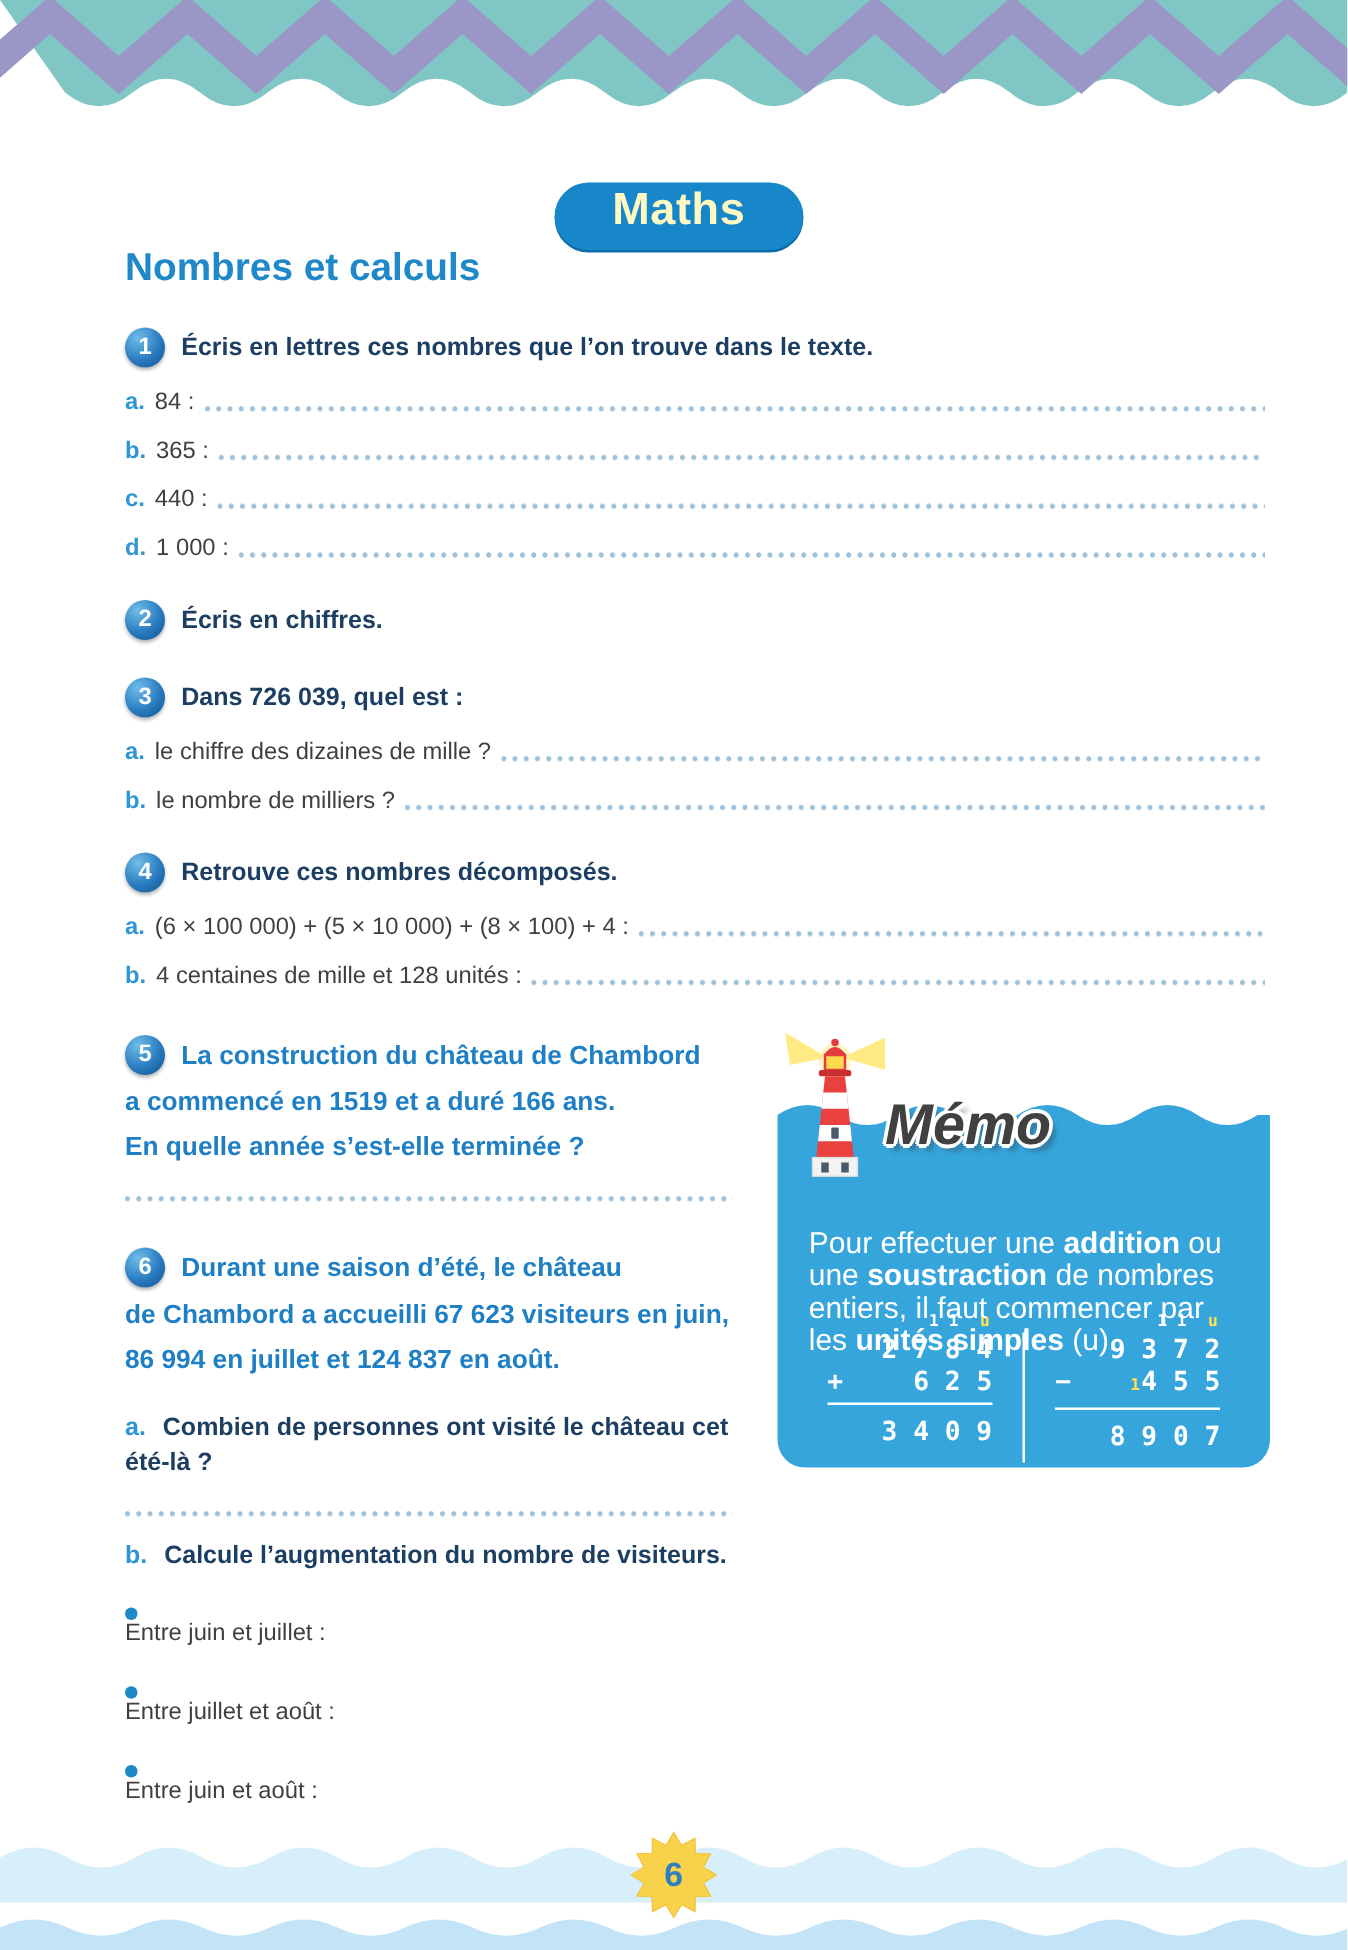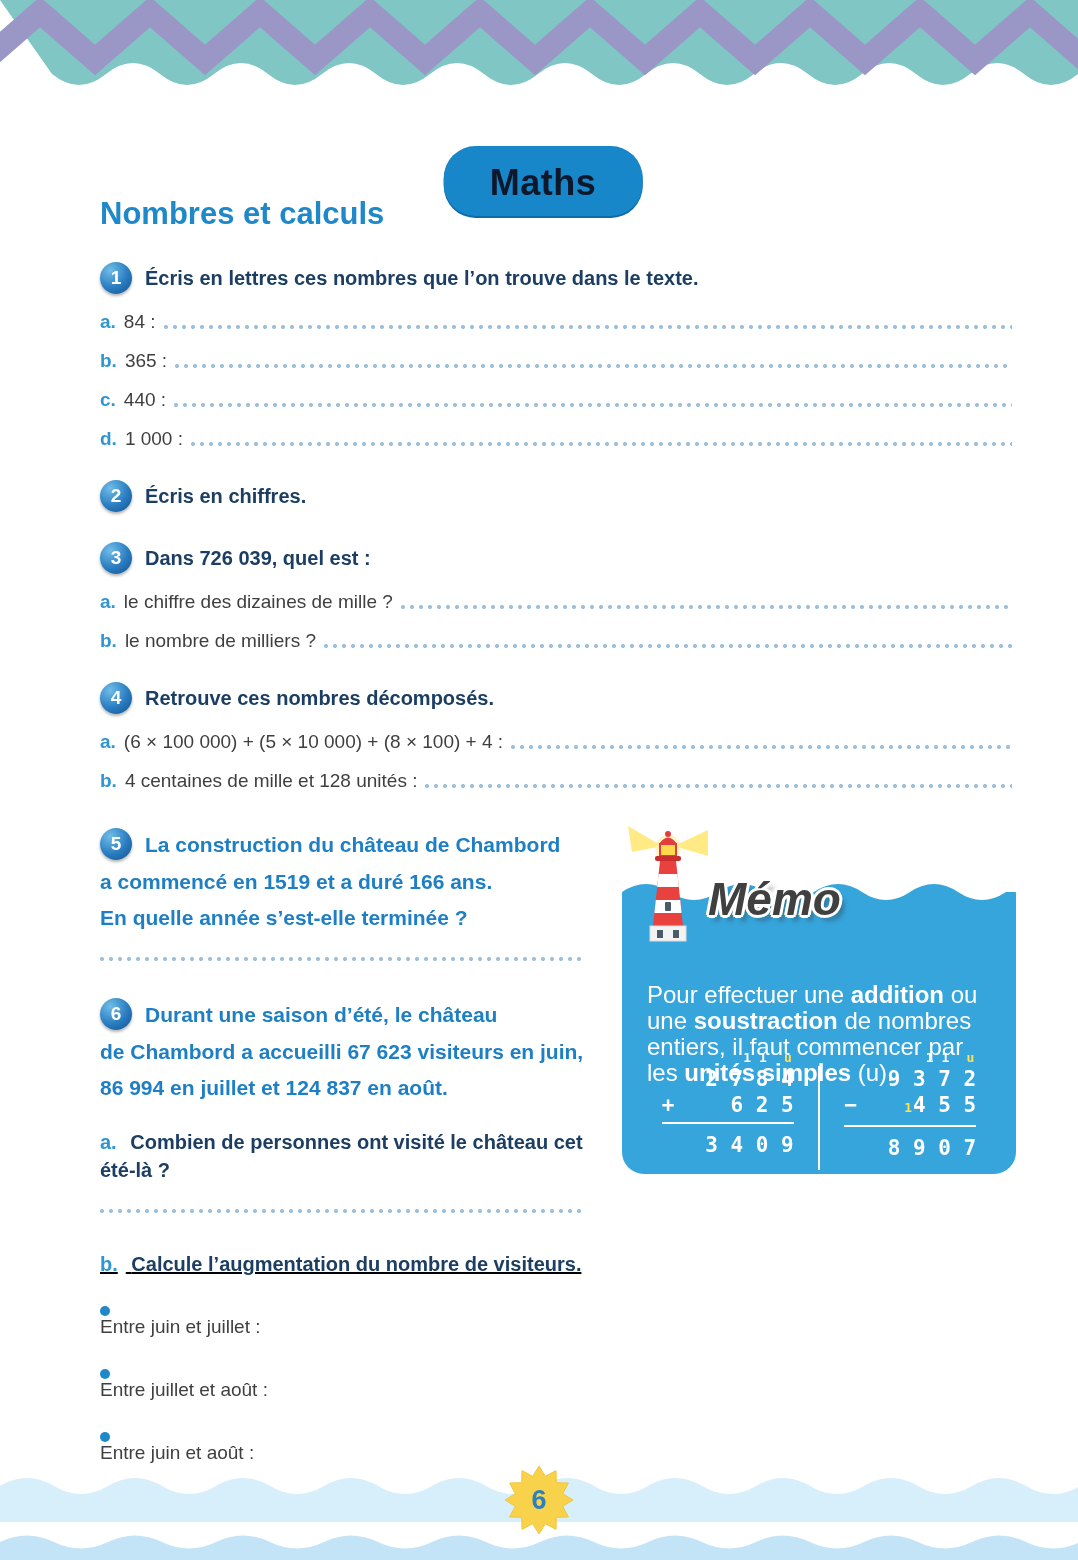--- a/index.html
+++ b/index.html
@@ -5,22 +5,22 @@
   html,body{margin:0;padding:0;background:#fff;}
   .page{
     position:relative;width:1078px;height:1560px;margin:0 auto;background:#fff;
     overflow:hidden;font-family:"Liberation Sans",sans-serif;
   }
   
   .header-band{position:absolute;top:0;left:0;width:1078px;height:110px;}
   .header-band svg{display:block;width:100%;height:100%;}
   .subject-badge{
     position:absolute;top:146px;left:50%;transform:translateX(-48%);
-    background:#1787ca;color:#0f172a;font-weight:bold;font-size:36px;
-    padding:16px 46px 12px;border-radius:32px;letter-spacing:.5px;
+    background:#1787ca;color:#fef9c3;font-weight:bold;font-size:36px;
+    padding:0 46px 12px;border-radius:32px;letter-spacing:.5px;
     box-shadow:0 2px 0 #0f6aa8;
   }
   
   .content{position:absolute;left:100px;top:196px;width:912px;}
   .page-title{margin:0 0 20px;font-size:31px;font-weight:bold;color:#1e88c9;}
   .ex-head{display:flex;align-items:center;gap:13px;margin:30px 0 6px;}
   .num-badge{
     flex:0 0 auto;width:32px;height:32px;border-radius:50%;
     background:radial-gradient(circle at 32% 26%,#6fbde8,#2a7cc0 55%,#0f528e);
     color:#fff;font-weight:bold;font-size:19px;display:flex;align-items:center;
@@ -190,21 +190,21 @@
         <p class="blue-line">de Chambord a accueilli 67 623 visiteurs en juin,</p>
         <p class="blue-line">86 994 en juillet et 124 837 en août.</p>
         <p class="q">
           <span class="lbl">a.</span>
           <span class="qtext">Combien de personnes ont visité le château cet été-là ?</span>
         </p>
         <div class="dots-line"></div>
       </section>
     </div>
 
-    <p class="q" style="margin-top:36px;text-decoration:underline;">
+    <p class="q" style="margin-top:16px;">
       <span class="lbl">b.</span>
       <span class="qtext">Calcule l’augmentation du nombre de visiteurs.</span>
     </p>
 
     <div class="bullet-row">
       <span class="bullet"></span>
       <span>Entre juin et juillet :</span>
       <span class="dots"></span>
     </div>
     <div class="bullet-row">

